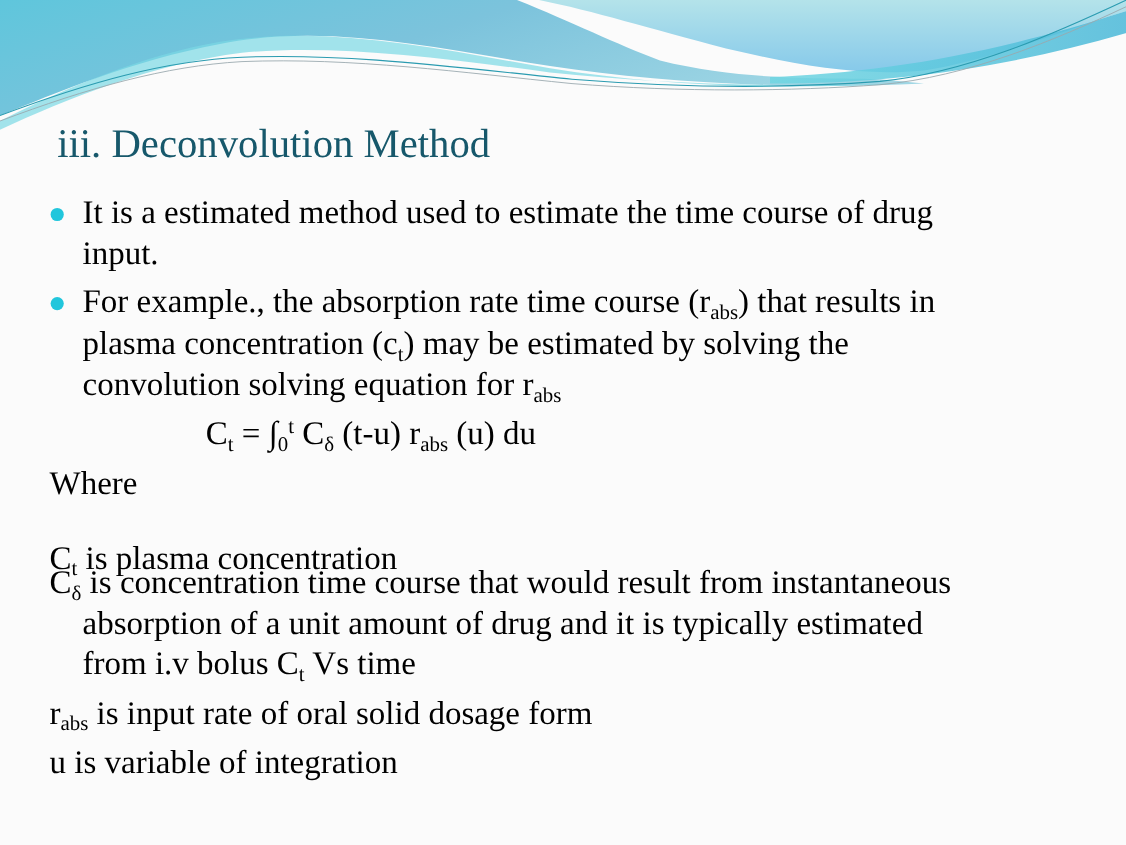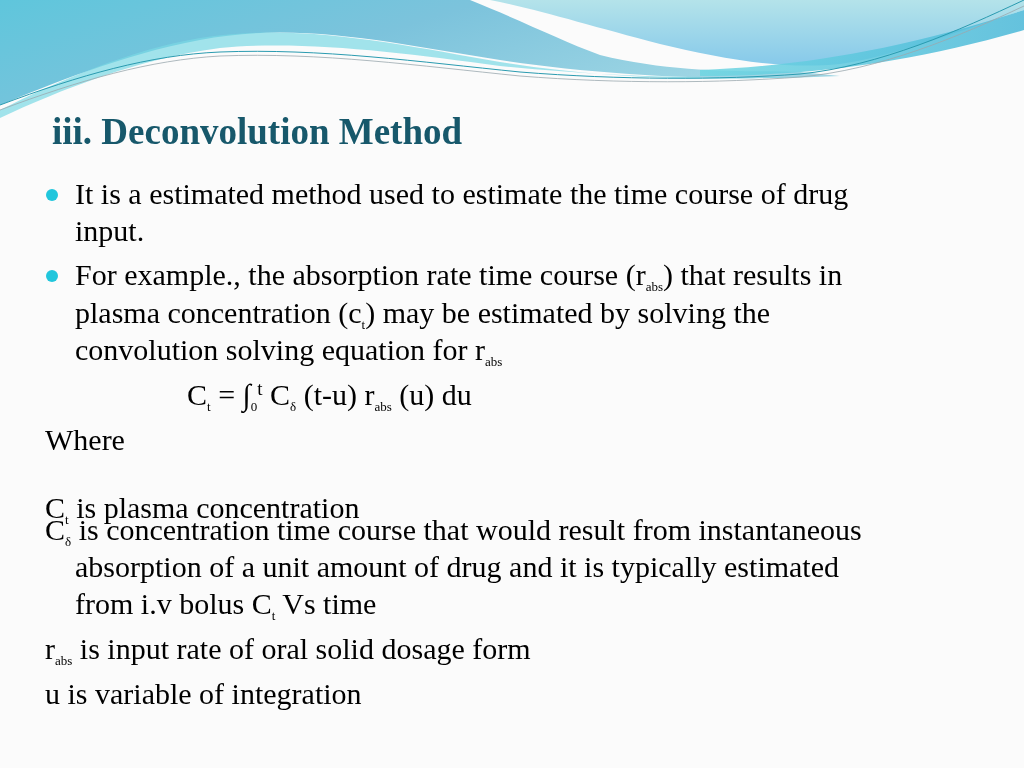--- a/index.html
+++ b/index.html
@@ -22,21 +22,20 @@
       height: 120px;
     }
     .title {
       position: absolute;
       left: 52px;
       top: 108px;
       font-size: 37px;
       color: #17586b;
       line-height: 48px;
       white-space: nowrap;
-      font-weight: bold;
     }
     .content {
       position: absolute;
       left: 0;
       top: 0;
       width: 1024px;
     }
     .line {
       position: absolute;
       font-size: 30px;
@@ -44,21 +43,21 @@
       white-space: nowrap;
     }
     .bullet {
       position: absolute;
       width: 12px;
       height: 12px;
       border-radius: 50%;
       background: #21c6dc;
     }
     sub {
-      font-size: 13px;
+      font-size: 19px;
       vertical-align: -6px;
       line-height: 0;
     }
     sup {
       font-size: 19px;
       vertical-align: 10px;
       line-height: 0;
     }
   </style>
 </head>

